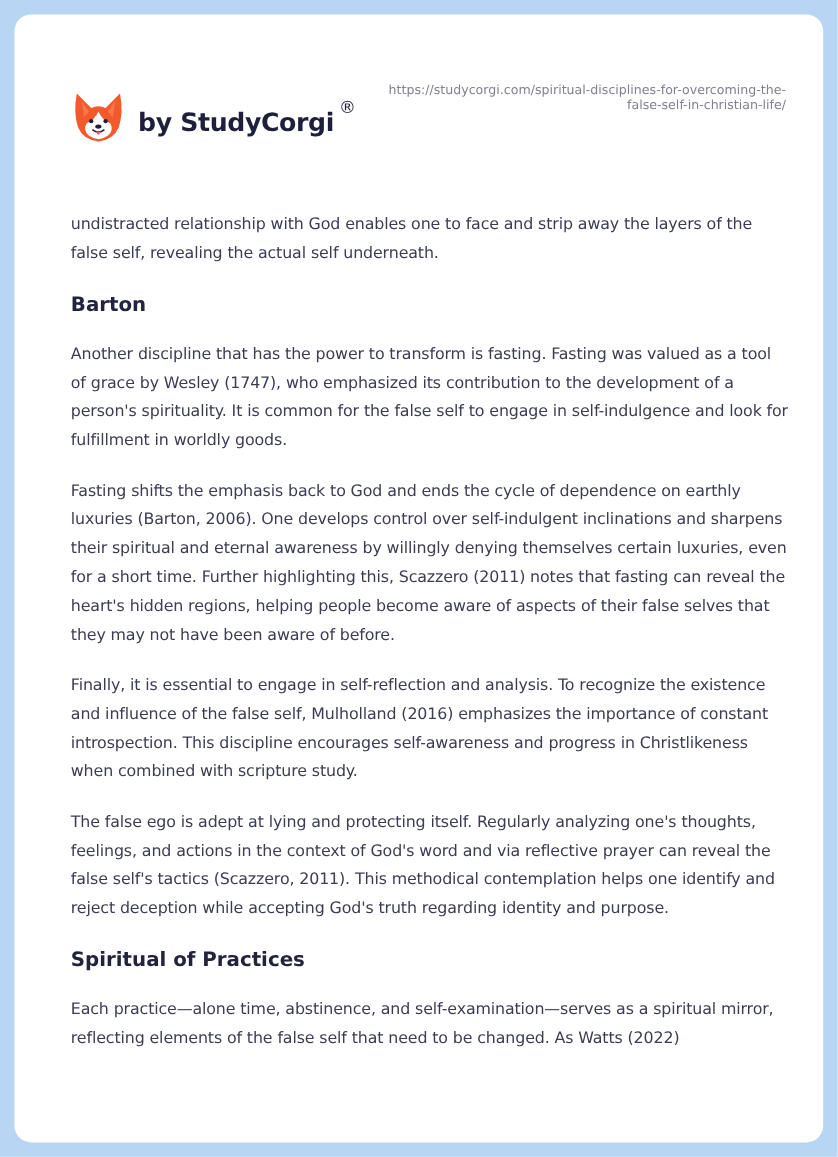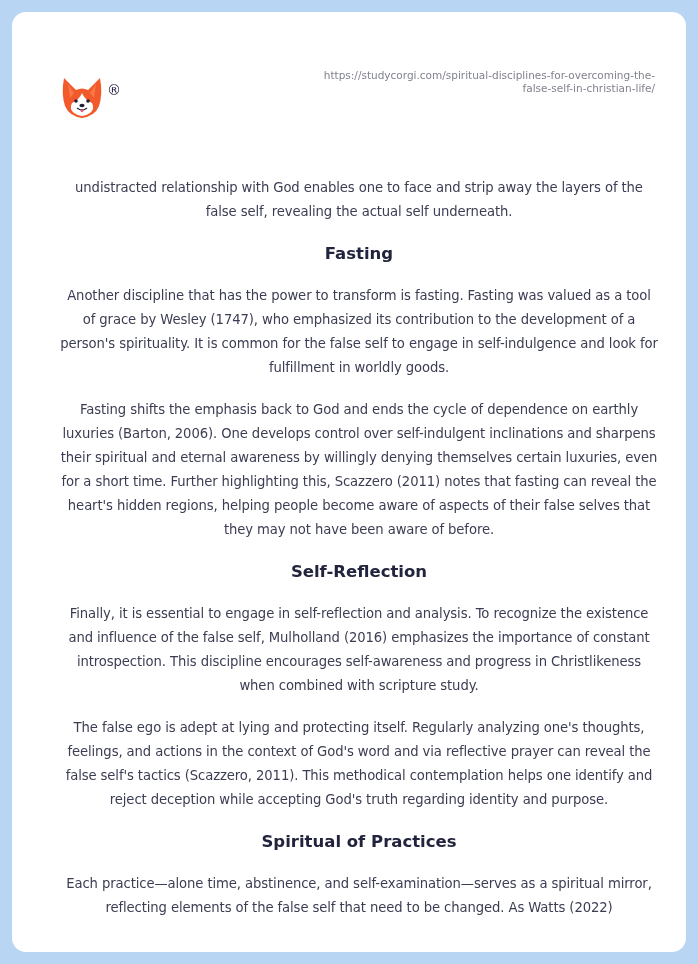--- a/index.html
+++ b/index.html
@@ -51,21 +51,20 @@
   }
   .meta-url {
     margin-top: 3px;
     font-family: "DejaVu Sans", sans-serif;
     font-size: 10.5px; line-height: 13px;
     color: #80828f;
   }
   .content {
     position: absolute; left: 47px; top: 164px; width: 600px;
     color: #3b3d52;
-    text-align: center;
   }
   .content p {
     margin: 0 0 18px 0;
     font-family: "DejaVu Sans", sans-serif;
     font-size: 13.2px; line-height: 24px;
     letter-spacing: -0.1px;
   }
   .content h2 {
     margin: 0 0 18px 0;
     font-family: "DejaVu Sans", sans-serif;
@@ -83,35 +82,35 @@
         <path d="M3 2 L15 14 Q21 11 27 14 L39 2 Q42 18 38 30 Q34 40 21 42 Q8 40 4 30 Q0 18 3 2 Z" fill="#f25a2b"></path>
         <path d="M7 8 L13 17 L9 22 Z" fill="#ff8a5c" opacity="0.6"></path>
         <path d="M35 8 L29 17 L33 22 Z" fill="#ff8a5c" opacity="0.6"></path>
         <path d="M21 17 Q18 24 11 27 Q8 33 13 37 Q17 40 21 40 Q25 40 29 37 Q34 33 31 27 Q24 24 21 17 Z" fill="#ffffff"></path>
         <circle cx="15" cy="25" r="1.8" fill="#1e1f3b"></circle>
         <circle cx="27" cy="25" r="1.8" fill="#1e1f3b"></circle>
         <ellipse cx="21" cy="29.5" rx="2.6" ry="1.8" fill="#1e1f3b"></ellipse>
         <path d="M16 32 Q21 36 26 32" stroke="#1e1f3b" stroke-width="1.3" fill="none"></path>
         <path d="M19 33.5 Q21 39 23 33.5 Z" fill="#f0577a"></path>
       </svg>
+      <span class="logo-text">by StudyCorgi</span>
       <span class="logo-reg">®</span>
     </div>
 
     <div class="meta">
       <div class="meta-url">https://studycorgi.com/spiritual-disciplines-for-overcoming-the-false-self-in-christian-life/</div>
     </div>
   </div>
 
   <div class="content">
     <p>undistracted relationship with God enables one to face and strip away the layers of the false self, revealing the actual self underneath.</p>
 
-    <h2>Fasting</h2>
+    <h2>Barton</h2>
     <p>Another discipline that has the power to transform is fasting. Fasting was valued as a tool of grace by Wesley (1747), who emphasized its contribution to the development of a person's spirituality. It is common for the false self to engage in self-indulgence and look for fulfillment in worldly goods.</p>
     <p>Fasting shifts the emphasis back to God and ends the cycle of dependence on earthly luxuries (Barton, 2006). One develops control over self-indulgent inclinations and sharpens their spiritual and eternal awareness by willingly denying themselves certain luxuries, even for a short time. Further highlighting this, Scazzero (2011) notes that fasting can reveal the heart's hidden regions, helping people become aware of aspects of their false selves that they may not have been aware of before.</p>
 
-    <h2>Self-Reflection</h2>
     <p>Finally, it is essential to engage in self-reflection and analysis. To recognize the existence and influence of the false self, Mulholland (2016) emphasizes the importance of constant introspection. This discipline encourages self-awareness and progress in Christlikeness when combined with scripture study.</p>
     <p>The false ego is adept at lying and protecting itself. Regularly analyzing one's thoughts, feelings, and actions in the context of God's word and via reflective prayer can reveal the false self's tactics (Scazzero, 2011). This methodical contemplation helps one identify and reject deception while accepting God's truth regarding identity and purpose.</p>
 
     <h2>Spiritual of Practices</h2>
     <p>Each practice—alone time, abstinence, and self-examination—serves as a spiritual mirror, reflecting elements of the false self that need to be changed. As Watts (2022)</p>
   </div>
 </div>
 
 </body></html>

